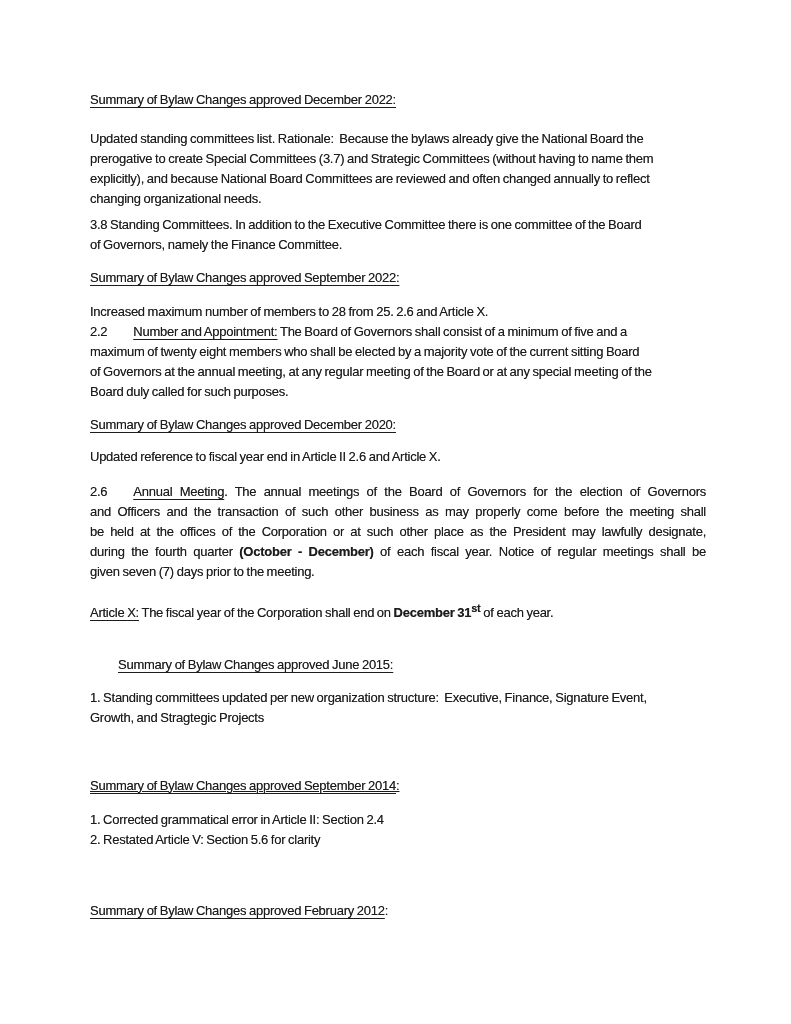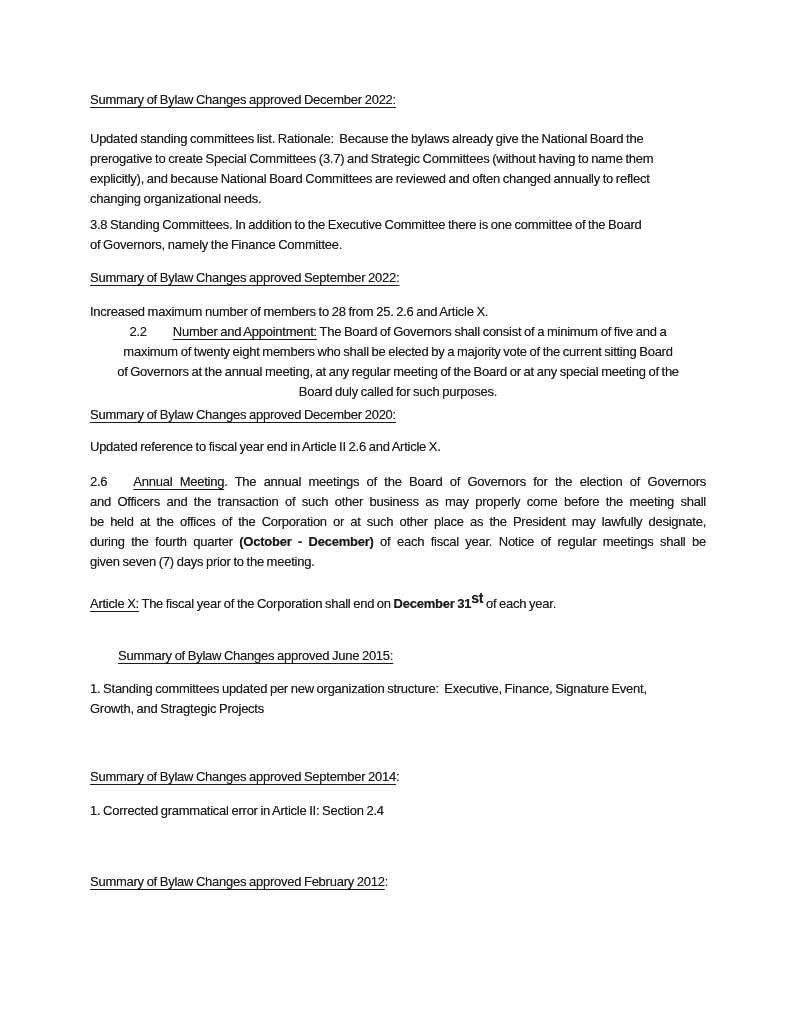--- a/index.html
+++ b/index.html
@@ -27,21 +27,21 @@
     text-align: justify;
     text-align-last: justify;
   }
   .u {
     text-decoration: underline;
     text-decoration-thickness: 1.4px;
     text-underline-offset: 2.5px;
   }
   .b { font-weight: bold; }
   .sup {
-    font-size: 14px;
+    font-size: 11px;
     vertical-align: 4.5px;
     letter-spacing: -0.2px;
   }
   .tab { display: inline-block; width: 26px; }
 </style>
 </head>
 <body>
 
 <main class="page" style="--bg: #ffffff; --ink: #1c1c1c;">
     <div class="block heading" style="margin-bottom: 19px;">
@@ -56,21 +56,21 @@
     <div class="block para" style="margin-bottom: 13px;">
       <div class="line"><span class="">3.8 Standing Committees. In addition to the Executive Committee there is one committee of the Board</span></div>
       <div class="line"><span class="">of Governors, namely the Finance Committee.</span></div>
     </div>
     <div class="block heading" style="margin-bottom: 14px;">
       <div class="line"><span class="u">Summary of Bylaw Changes approved September 2022:</span></div>
     </div>
     <div class="block para" style="">
       <div class="line"><span class="">Increased maximum number of members to 28 from 25. 2.6 and Article X.</span></div>
     </div>
-    <div class="block para" style="margin-bottom: 3px; text-align: center;">
+    <div class="block para" style="margin-bottom: 13px;">
       <div class="line"><span class="">2.2</span><span class="tab"></span><span class="u">Number and Appointment:</span><span class=""> The Board of Governors shall consist of a minimum of five and a</span></div>
       <div class="line"><span class="">maximum of twenty eight members who shall be elected by a majority vote of the current sitting Board</span></div>
       <div class="line"><span class="">of Governors at the annual meeting, at any regular meeting of the Board or at any special meeting of the</span></div>
       <div class="line"><span class="">Board duly called for such purposes.</span></div>
     </div>
     <div class="block heading" style="margin-bottom: 12px;">
       <div class="line"><span class="u">Summary of Bylaw Changes approved December 2020:</span></div>
     </div>
     <div class="block para" style="margin-bottom: 15px;">
       <div class="line"><span class="">Updated reference to fiscal year end in Article II 2.6 and Article X.</span></div>
@@ -85,22 +85,23 @@
     <div class="block para" style="margin-bottom: 32px;">
       <div class="line"><span class="u">Article X:</span><span class=""> The fiscal year of the Corporation shall end on </span><span class="b">December 31</span><span class="b sup">st</span><span class=""> of each year.</span></div>
     </div>
     <div class="block heading" style="margin-bottom: 13px; margin-left: 28px;">
       <div class="line"><span class="u">Summary of Bylaw Changes approved June 2015:</span></div>
     </div>
     <div class="block para" style="margin-bottom: 48px;">
       <div class="line"><span class="">1. Standing committees updated per new organization structure:  Executive, Finance, Signature Event,</span></div>
       <div class="line"><span class="">Growth, and Stragtegic Projects</span></div>
     </div>
-    <div class="block heading" style="margin-bottom: 14px;">
+    <div class="block heading" style="margin-bottom: 14px; text-decoration: underline;">
       <div class="line"><span class="u">Summary of Bylaw Changes approved September 2014</span><span class="">:</span></div>
     </div>
     <div class="block para" style="margin-bottom: 51px;">
       <div class="line"><span class="">1. Corrected grammatical error in Article II: Section 2.4</span></div>
+      <div class="line"><span class="">2. Restated Article V: Section 5.6 for clarity</span></div>
     </div>
     <div class="block heading" style="margin-bottom: 0px;">
       <div class="line"><span class="u">Summary of Bylaw Changes approved February 2012</span><span class="">:</span></div>
     </div>
   </main>
 
 </body></html>

